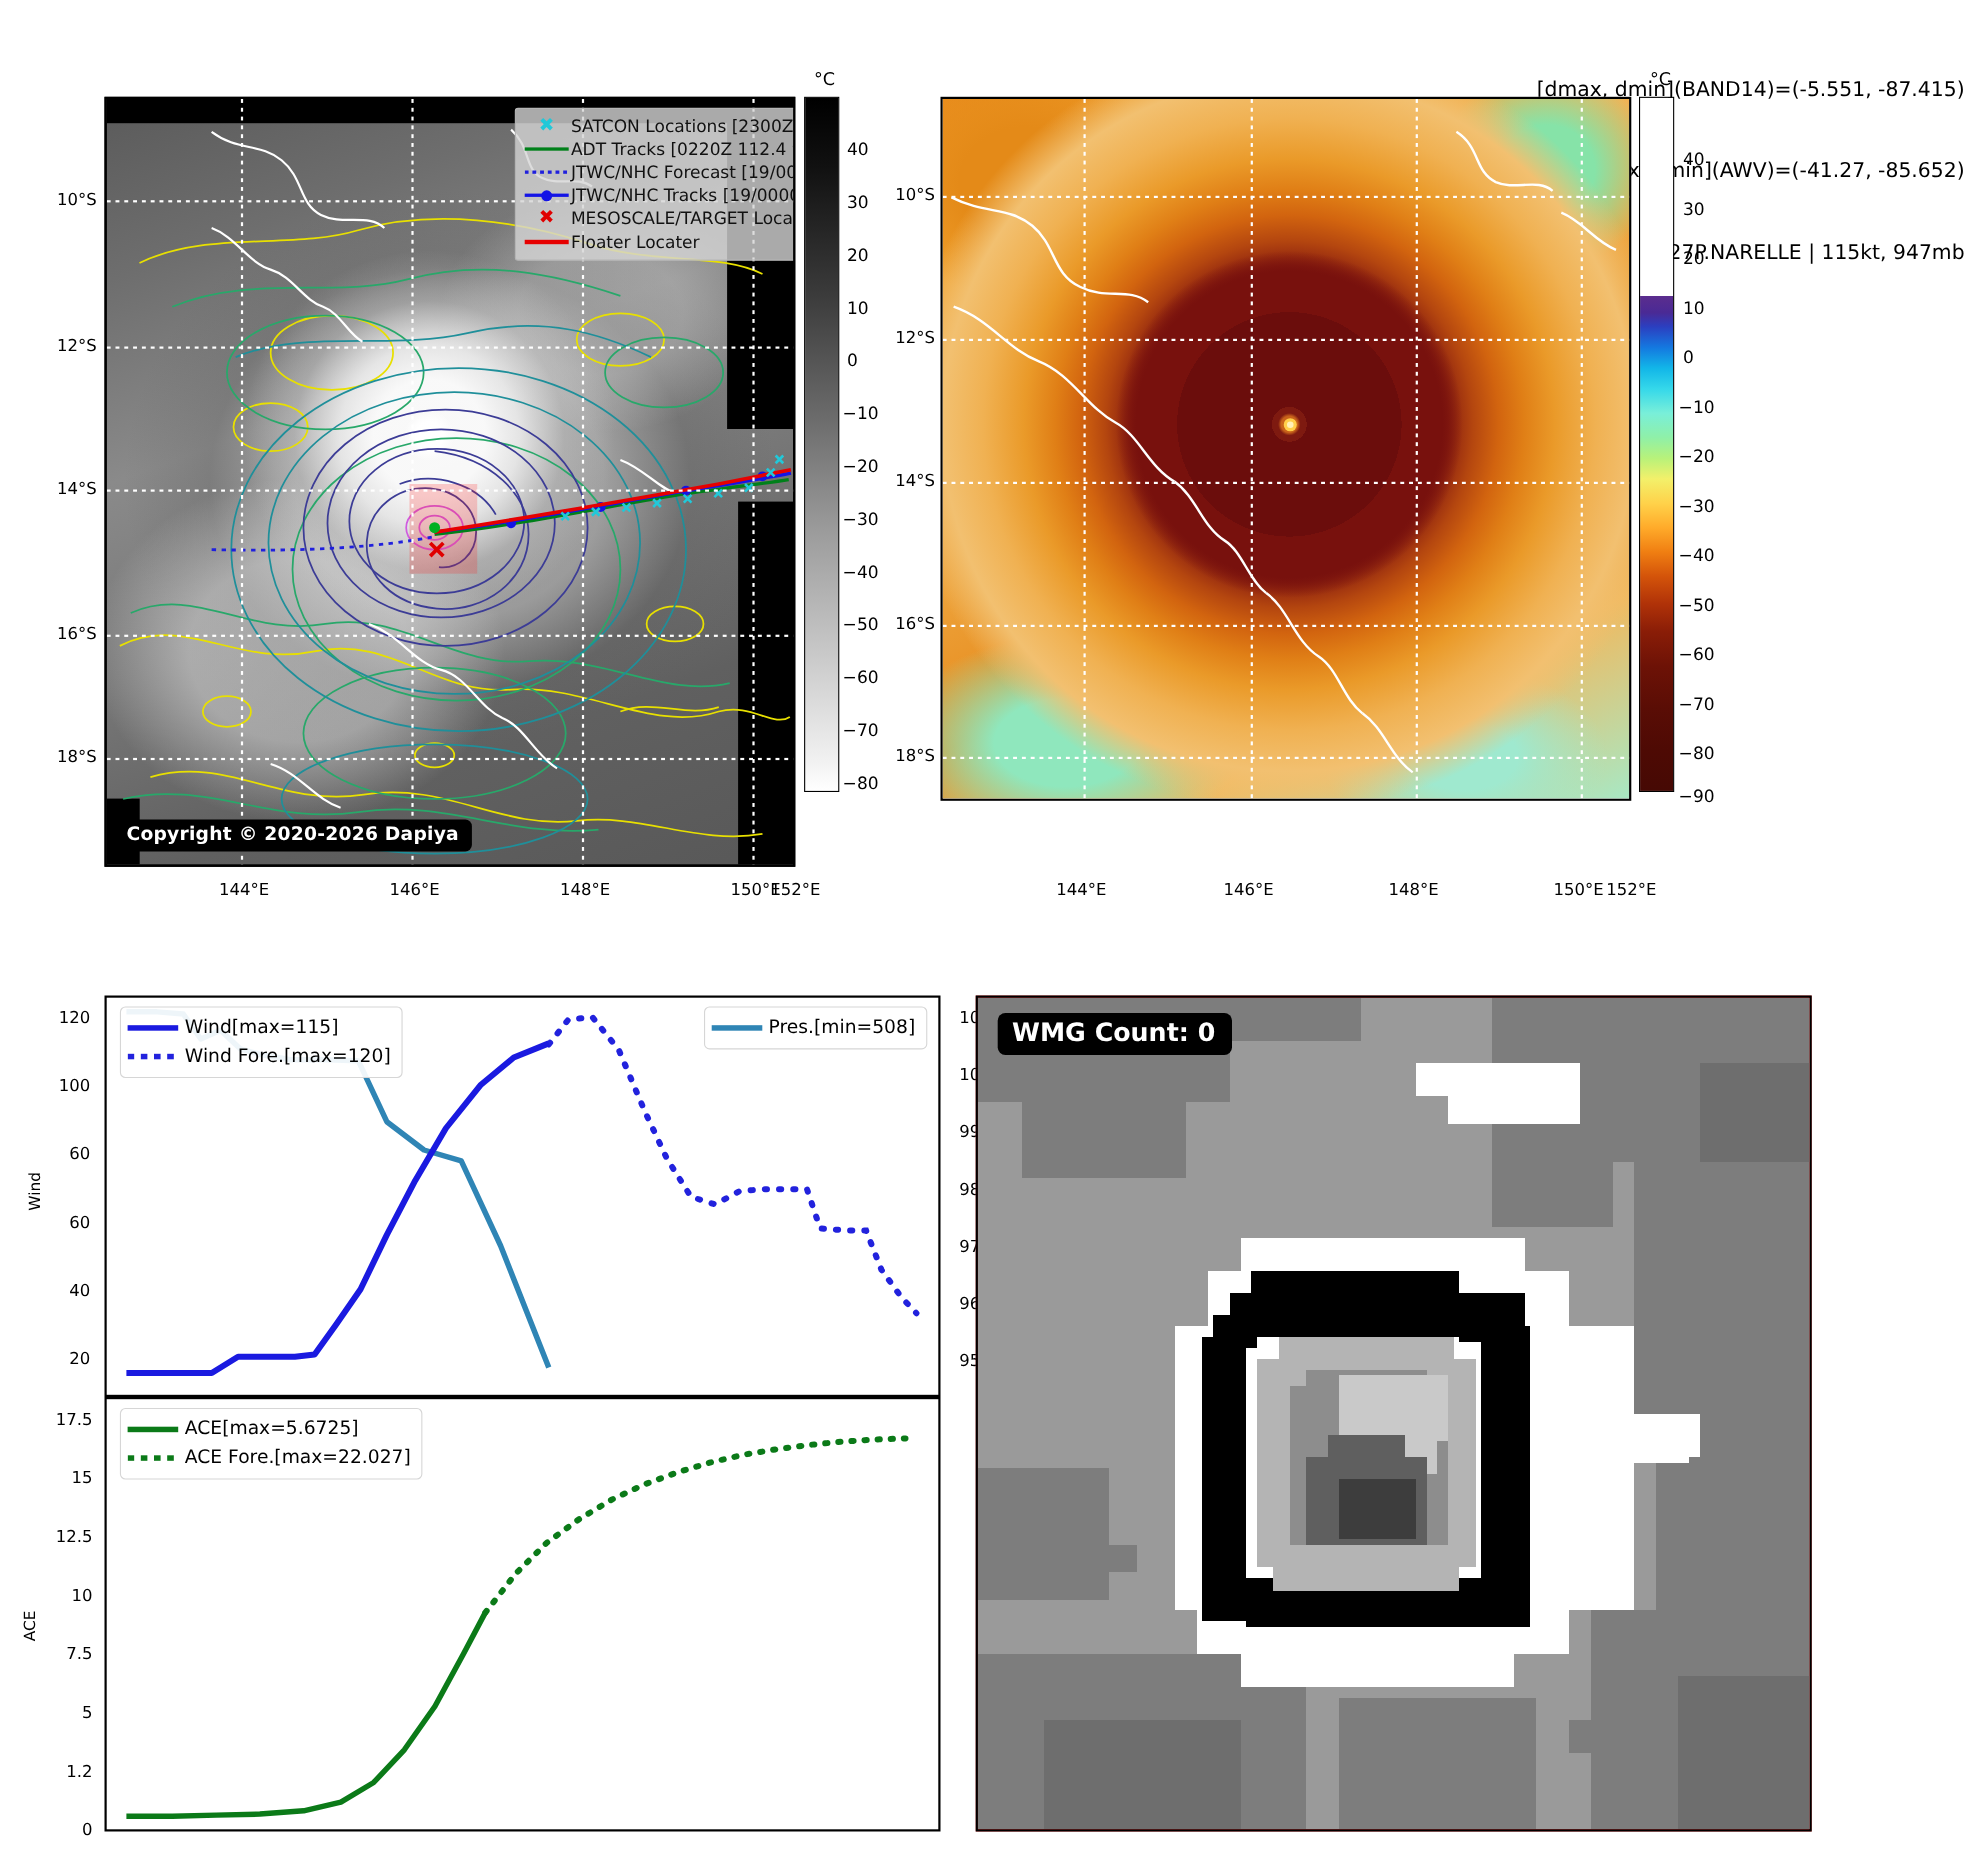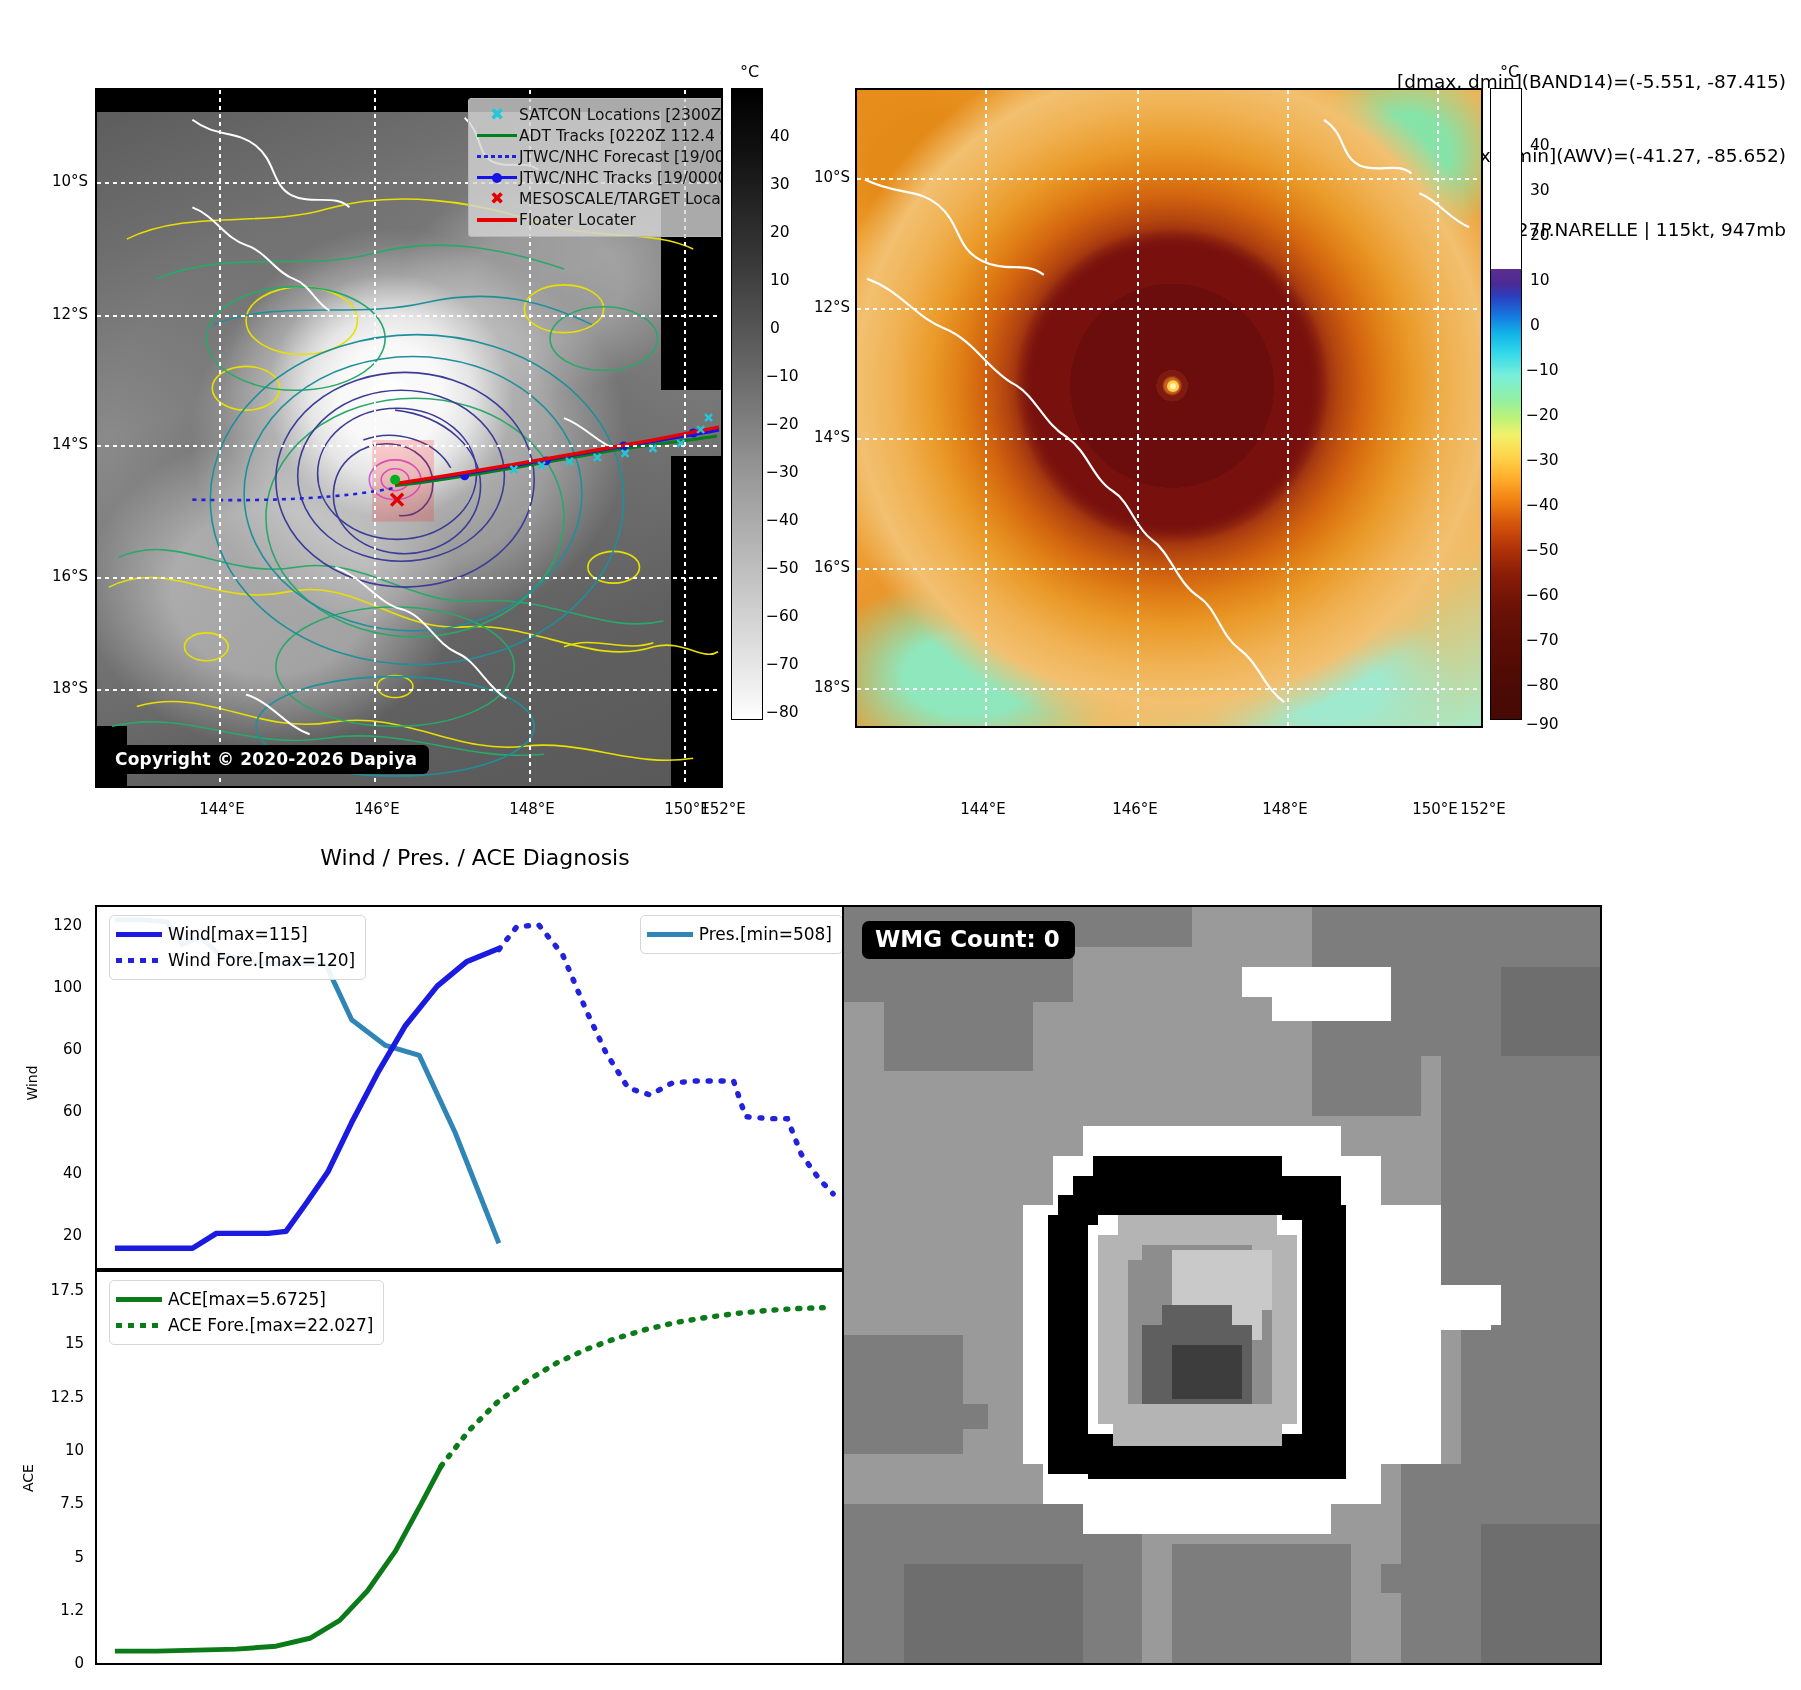--- a/index.html
+++ b/index.html
@@ -92,21 +92,21 @@
   #ace-panel{left:95px;top:1270px;width:760px;height:395px;background:#fff;}
   .chart-legend{position:absolute;background:rgba(255,255,255,.92);border:1px solid #d6d6d6;border-radius:5px;
      padding:5px 10px 6px 6px;font-size:17px;color:#000;}
   .chart-legend .row{display:flex;align-items:center;height:26px;white-space:nowrap;}
   .chart-legend .sym{width:52px;flex:0 0 52px;display:flex;align-items:center;}
   .lg-solid{width:46px;height:5px;}
   .lg-dotted{width:46px;height:5px;background-image:linear-gradient(to right,currentColor 52%,transparent 52%);background-size:12px 5px;}
   .axis-label{position:absolute;font-size:14px;color:#000;transform-origin:center;}
 
   
-  #wmg-panel{left:842px;top:905px;width:760px;height:760px;background:#ef4444;overflow:hidden;}
+  #wmg-panel{left:887px;top:905px;width:760px;height:760px;background:#ef4444;overflow:hidden;}
   #wmg-badge{position:absolute;left:18px;top:14px;background:#000;color:#fff;font-weight:bold;font-size:23px;
      padding:5px 15px 7px 13px;border-radius:7px;}
 </style>
 </head>
 <body>
 
 <div class="page">
 
   <div class="abs" id="title-main">
     <div>HIMAWARI-9 BAND14-DIAS TARGET AREA</div>
@@ -360,21 +360,20 @@
   <div class="cbar-tick" style="left:1526px;top:361px;">−10</div>
   <div class="cbar-tick" style="left:1526px;top:406px;">−20</div>
   <div class="cbar-tick" style="left:1526px;top:451px;">−30</div>
   <div class="cbar-tick" style="left:1526px;top:496px;">−40</div>
   <div class="cbar-tick" style="left:1526px;top:541px;">−50</div>
   <div class="cbar-tick" style="left:1526px;top:586px;">−60</div>
   <div class="cbar-tick" style="left:1526px;top:631px;">−70</div>
   <div class="cbar-tick" style="left:1526px;top:676px;">−80</div>
   <div class="cbar-tick" style="left:1526px;top:715px;">−90</div>
 
-  <div class="abs" id="chart-title">Wind / Pres. / ACE Diagnosis</div>
 
   <div class="panel-frame" id="wind-panel">
     <svg class="ovl" viewBox="0 0 760 365" preserveAspectRatio="none">
 
       <polyline fill="none" stroke="#2f85b5" stroke-width="5" stroke-linejoin="round" points="18,13 46,13 70,15 86,38 104,30 122,47 140,52 168,57 200,57 230,58 256,114 290,140 324,150 360,228 404,340"></polyline>
 
       <polyline fill="none" stroke="#2222dd" stroke-width="5.5" stroke-linecap="round" stroke-dasharray="2,11" points="404,43 422,20 444,18 468,48 492,105 512,148 534,183 556,190 578,178 600,176 624,176 640,176 652,212 676,214 694,214 708,250 726,275 740,290"></polyline>
 
       <polyline fill="none" stroke="#1a1ae0" stroke-width="5.5" stroke-linejoin="round" points="18,345 60,345 96,345 120,330 148,330 172,330 190,328 210,300 232,268 256,218 282,168 310,120 342,80 372,55 404,42"></polyline>
     </svg>

